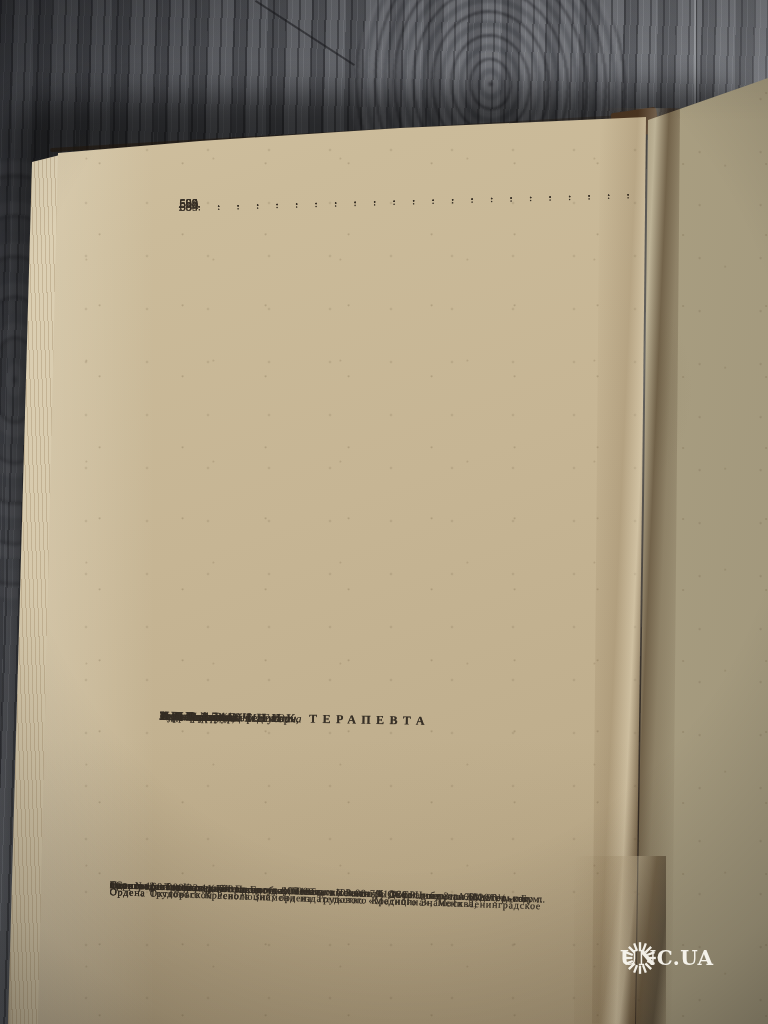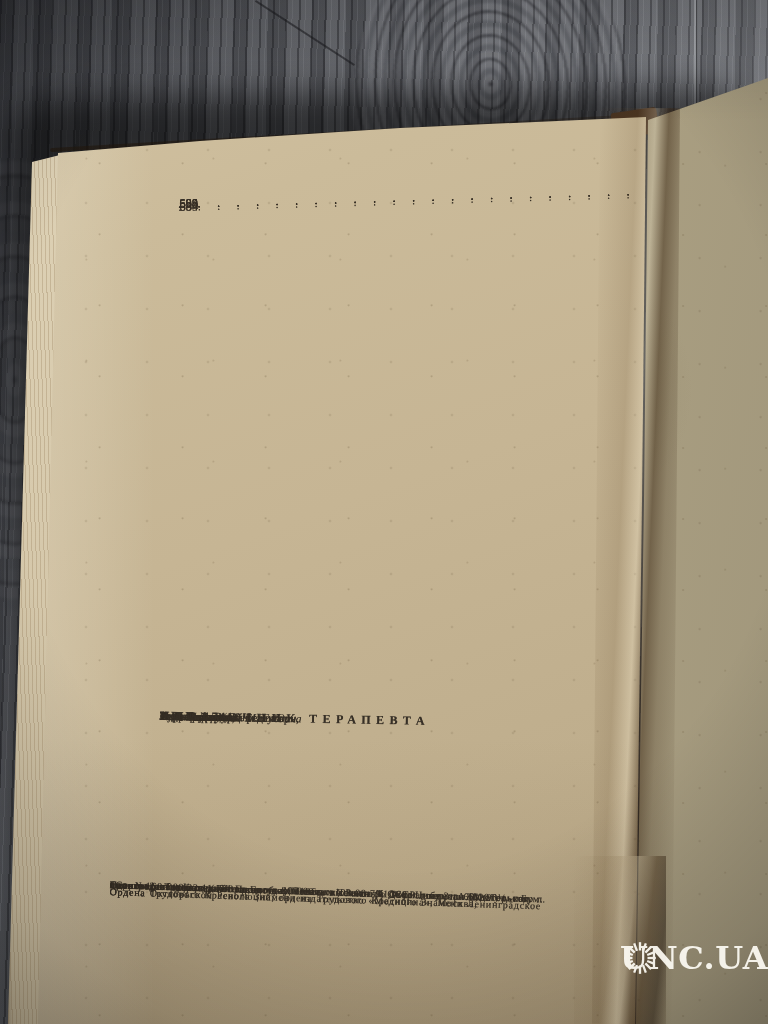--- a/index.html
+++ b/index.html
@@ -109,21 +109,21 @@
       rgba(238,225,192,.32) 58%, rgba(70,48,25,.42) 74%, rgba(35,22,10,.48) 88%, rgba(90,70,45,.2) 100%);}
   .vignette{inset:0;pointer-events:none;
     background:
       linear-gradient(180deg, rgba(0,0,0,.12) 0%, rgba(0,0,0,0) 12%),
       radial-gradient(ellipse 92% 78% at 52% 42%, rgba(0,0,0,0) 55%, rgba(0,0,0,.16) 80%, rgba(0,0,0,.38) 100%);}
 
   
   .wm{left:620px;top:958px;display:flex;align-items:center;gap:6px;opacity:.93;}
   .wm-icon{position:relative;width:40px;height:40px;flex:0 0 auto;}
   .wm-text{position:relative;color:#fdfbf4;font-family:"DejaVu Serif","Liberation Serif",serif;
-           font-weight:700;font-size:32px;letter-spacing:.5px;}
+           font-weight:700;font-size:20px;letter-spacing:.5px;}
 </style>
 </head>
 <body>
 
 <div id="canvas">
 
   <div class="wood">
     <div class="knot"></div>
     <div class="knot2"></div>
     <div class="seam1"></div>

